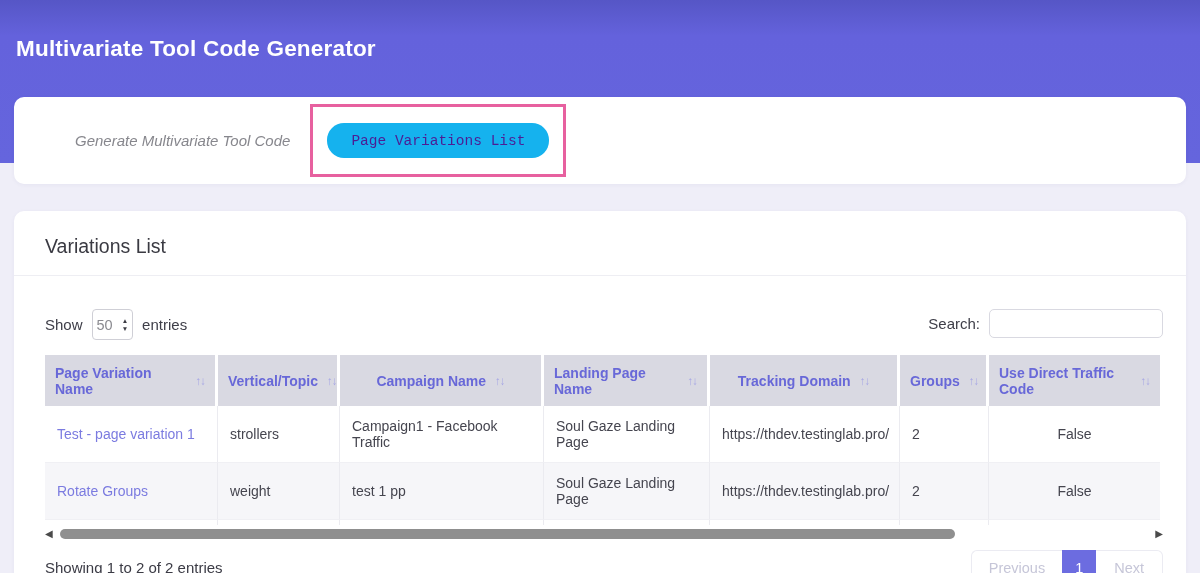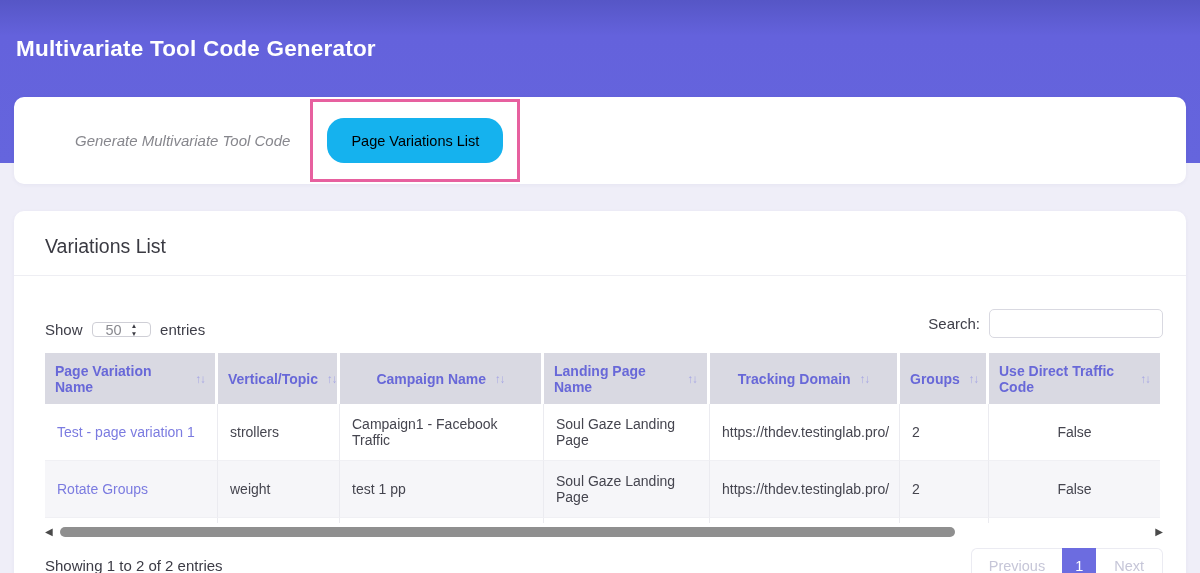--- a/index.html
+++ b/index.html
@@ -46,27 +46,27 @@
   .annotation-box {
     border: 3px solid #e7609f;
     padding: 16px 14px;
     background: transparent;
   }
   .btn-variations {
     display: inline-flex;
     align-items: center;
     justify-content: center;
     background: #15b2ee;
-    color: #000000;
+    color: #4c1d95;
     border: none;
     border-radius: 17px;
-    height: 45px;
+    height: 35px;
     padding: 0 24px;
     font-size: 14.5px;
-    font-family: Liberation Sans, sans-serif;
+    font-family: Liberation Mono, monospace;
     cursor: pointer;
     white-space: nowrap;
   }
 
   
   .main-card {
     margin: 27px 14px 0;
     background: #ffffff;
     border-radius: 10px;
     padding-bottom: 28px;
@@ -74,38 +74,38 @@
   }
   .panel-title-row {
     padding: 24px 31px 17px;
     border-bottom: 1px solid #eeeef3;
   }
   .panel-title { font-size: 19.5px; color: #3a3a42; font-weight: 400; text-align: right; }
 
   .controls {
     display: flex;
     justify-content: space-between;
-    align-items: flex-end;
+    align-items: flex-start;
     margin: 33px 23px 0 31px;
   }
   .show-group, .search-group {
     display: flex;
     align-items: center;
     gap: 9px;
     font-size: 15px;
     color: #3e3e48;
   }
   .select-box {
     display: flex;
     align-items: center;
     gap: 9px;
     border: 1px solid #cfcfd6;
     border-radius: 4px;
-    height: 15px;
-    padding: 0 13px;
+    height: 31px;
+    padding: 0 4px;
     cursor: pointer;
     background: #fff;
   }
   .select-value { color: #8a8a90; font-size: 14.5px; }
   .sel-arrows {
     display: flex;
     flex-direction: column;
     font-size: 6.5px;
     color: #3c3c44;
     line-height: 1.15;

